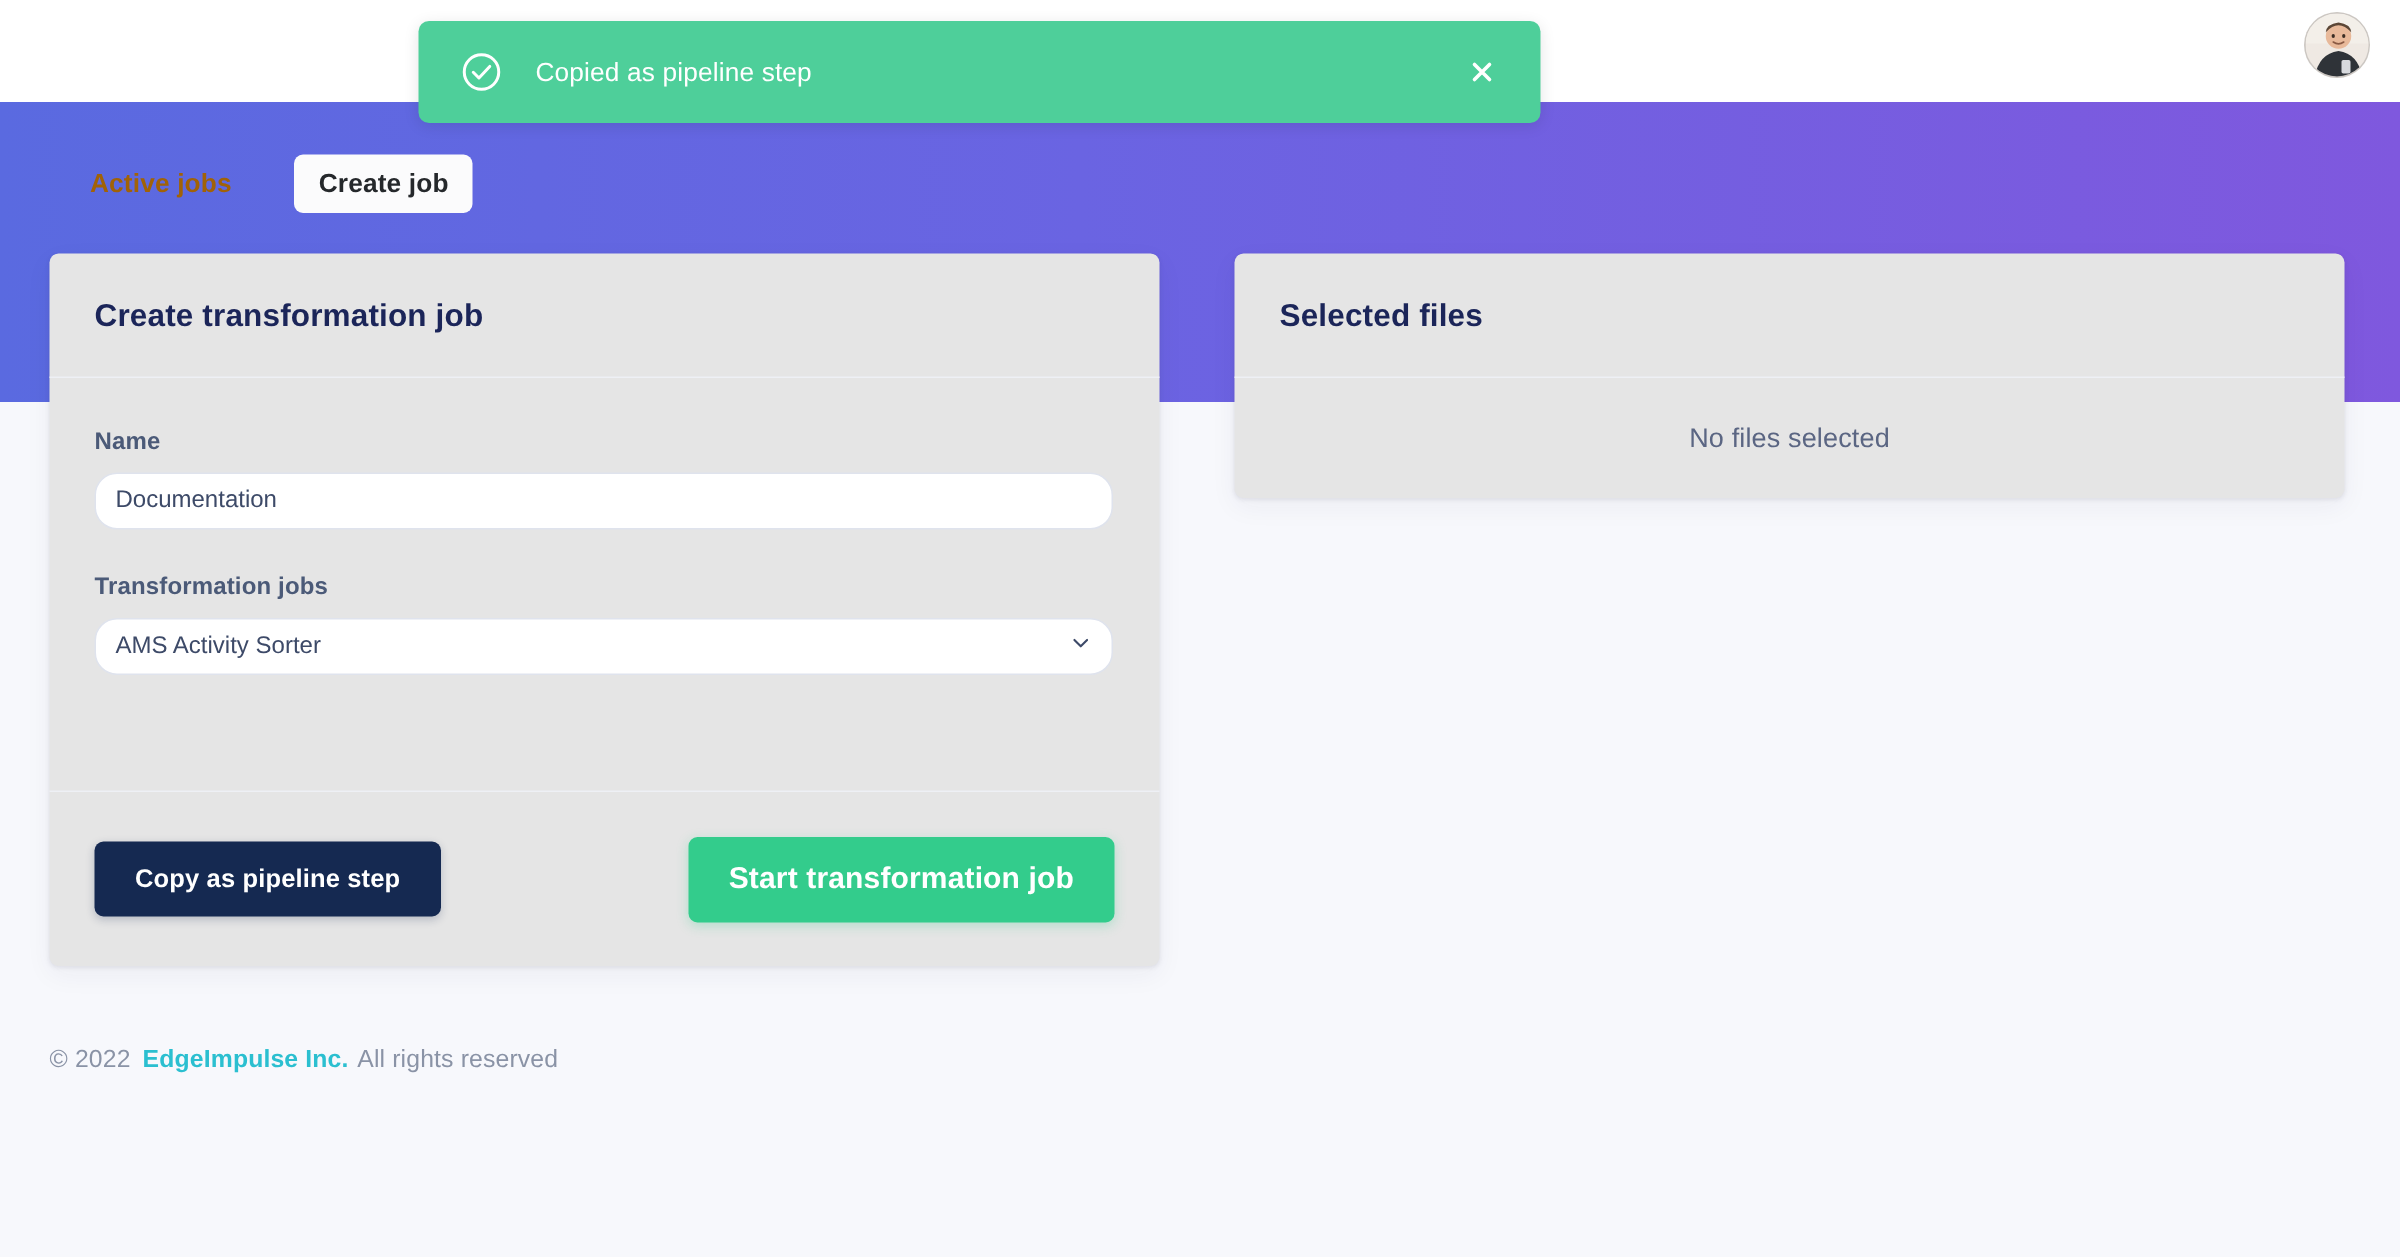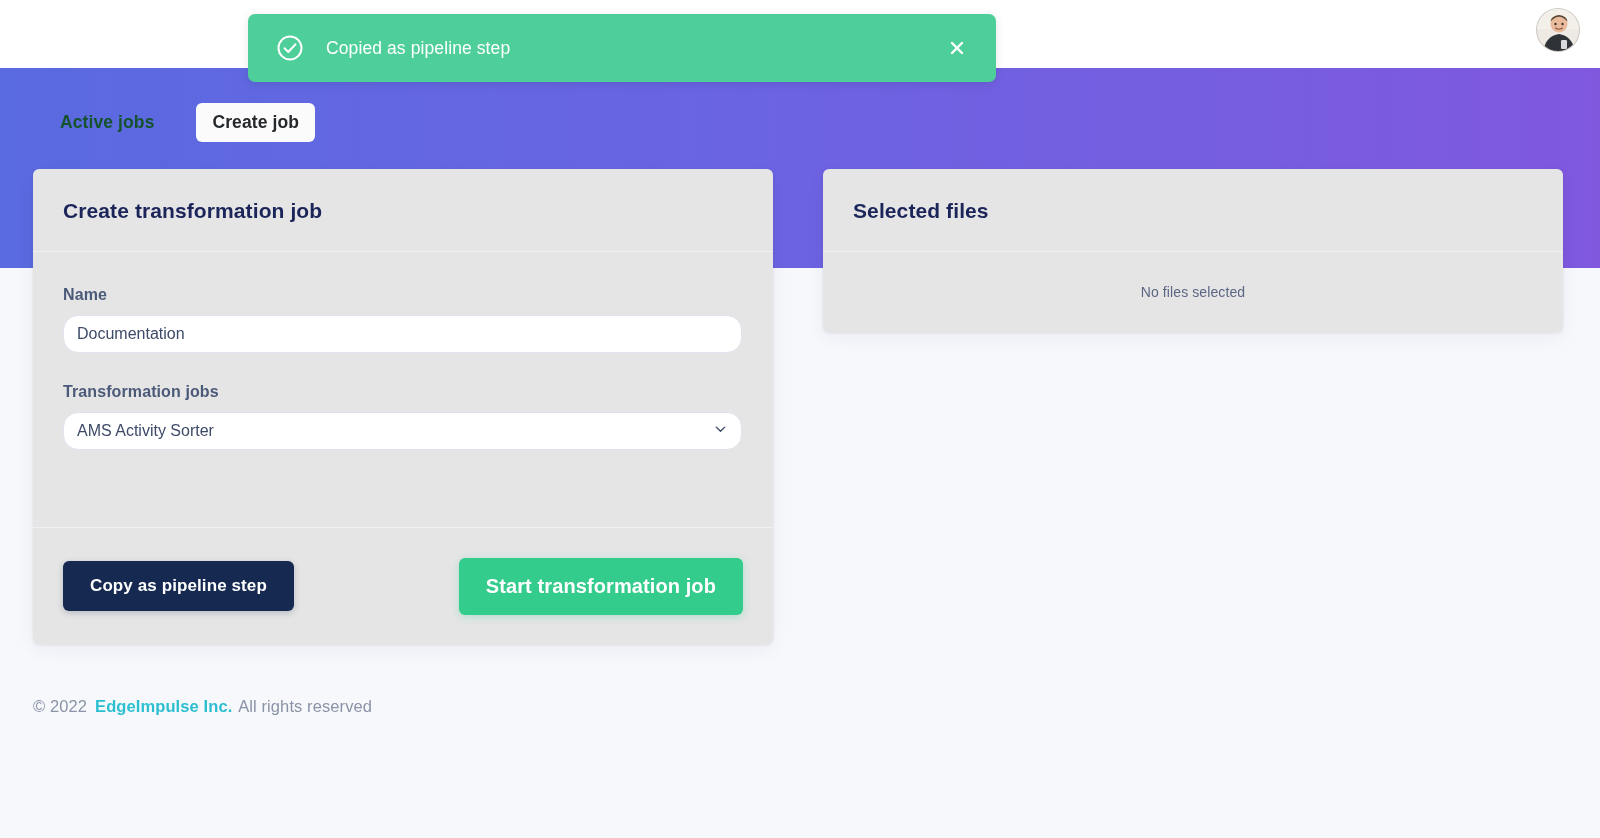--- a/index.html
+++ b/index.html
@@ -49,36 +49,36 @@
     position: absolute;
     top: 103px; left: 44px;
     display: flex;
     align-items: center;
     gap: 26px;
     z-index: 4;
   }
   .tab {
     font-size: 17.5px;
     font-weight: bold;
-    color: #14532d;
+    color: #a16207;
     padding: 9px 16px;
     border-radius: 6px;
     white-space: nowrap;
     cursor: pointer;
     letter-spacing: .1px;
   }
   .tab.active {
     background: #fbfbfc;
     color: #25282b;
   }
 
   
   .toast {
     position: absolute;
-    top: 14px; left: 248px;
+    top: 14px; left: 279px;
     width: 748px; height: 68px;
     background: #4ecf9a;
     border-radius: 7px;
     display: flex;
     align-items: center;
     padding: 0 26px 0 28px;
     z-index: 10;
     box-shadow: 0 2px 10px rgba(0,0,0,.10);
   }
   .toast-check { width: 28px; height: 28px; flex: 0 0 auto; }
@@ -190,21 +190,21 @@
   
   #files-card {
     left: 812px; top: 169px;
     width: 740px; height: 163px; margin-left: 11px;
   }
   .empty-state {
     height: 80px;
     display: flex;
     align-items: center;
     justify-content: center;
-    font-size: 14px;
+    font-size: 18px;
     color: #5b6683;
     letter-spacing: .1px;
   }
 
   
   .footer {
     position: absolute;
     left: 33px; top: 697px;
     font-size: 16.5px;
     color: #8a93a6;

